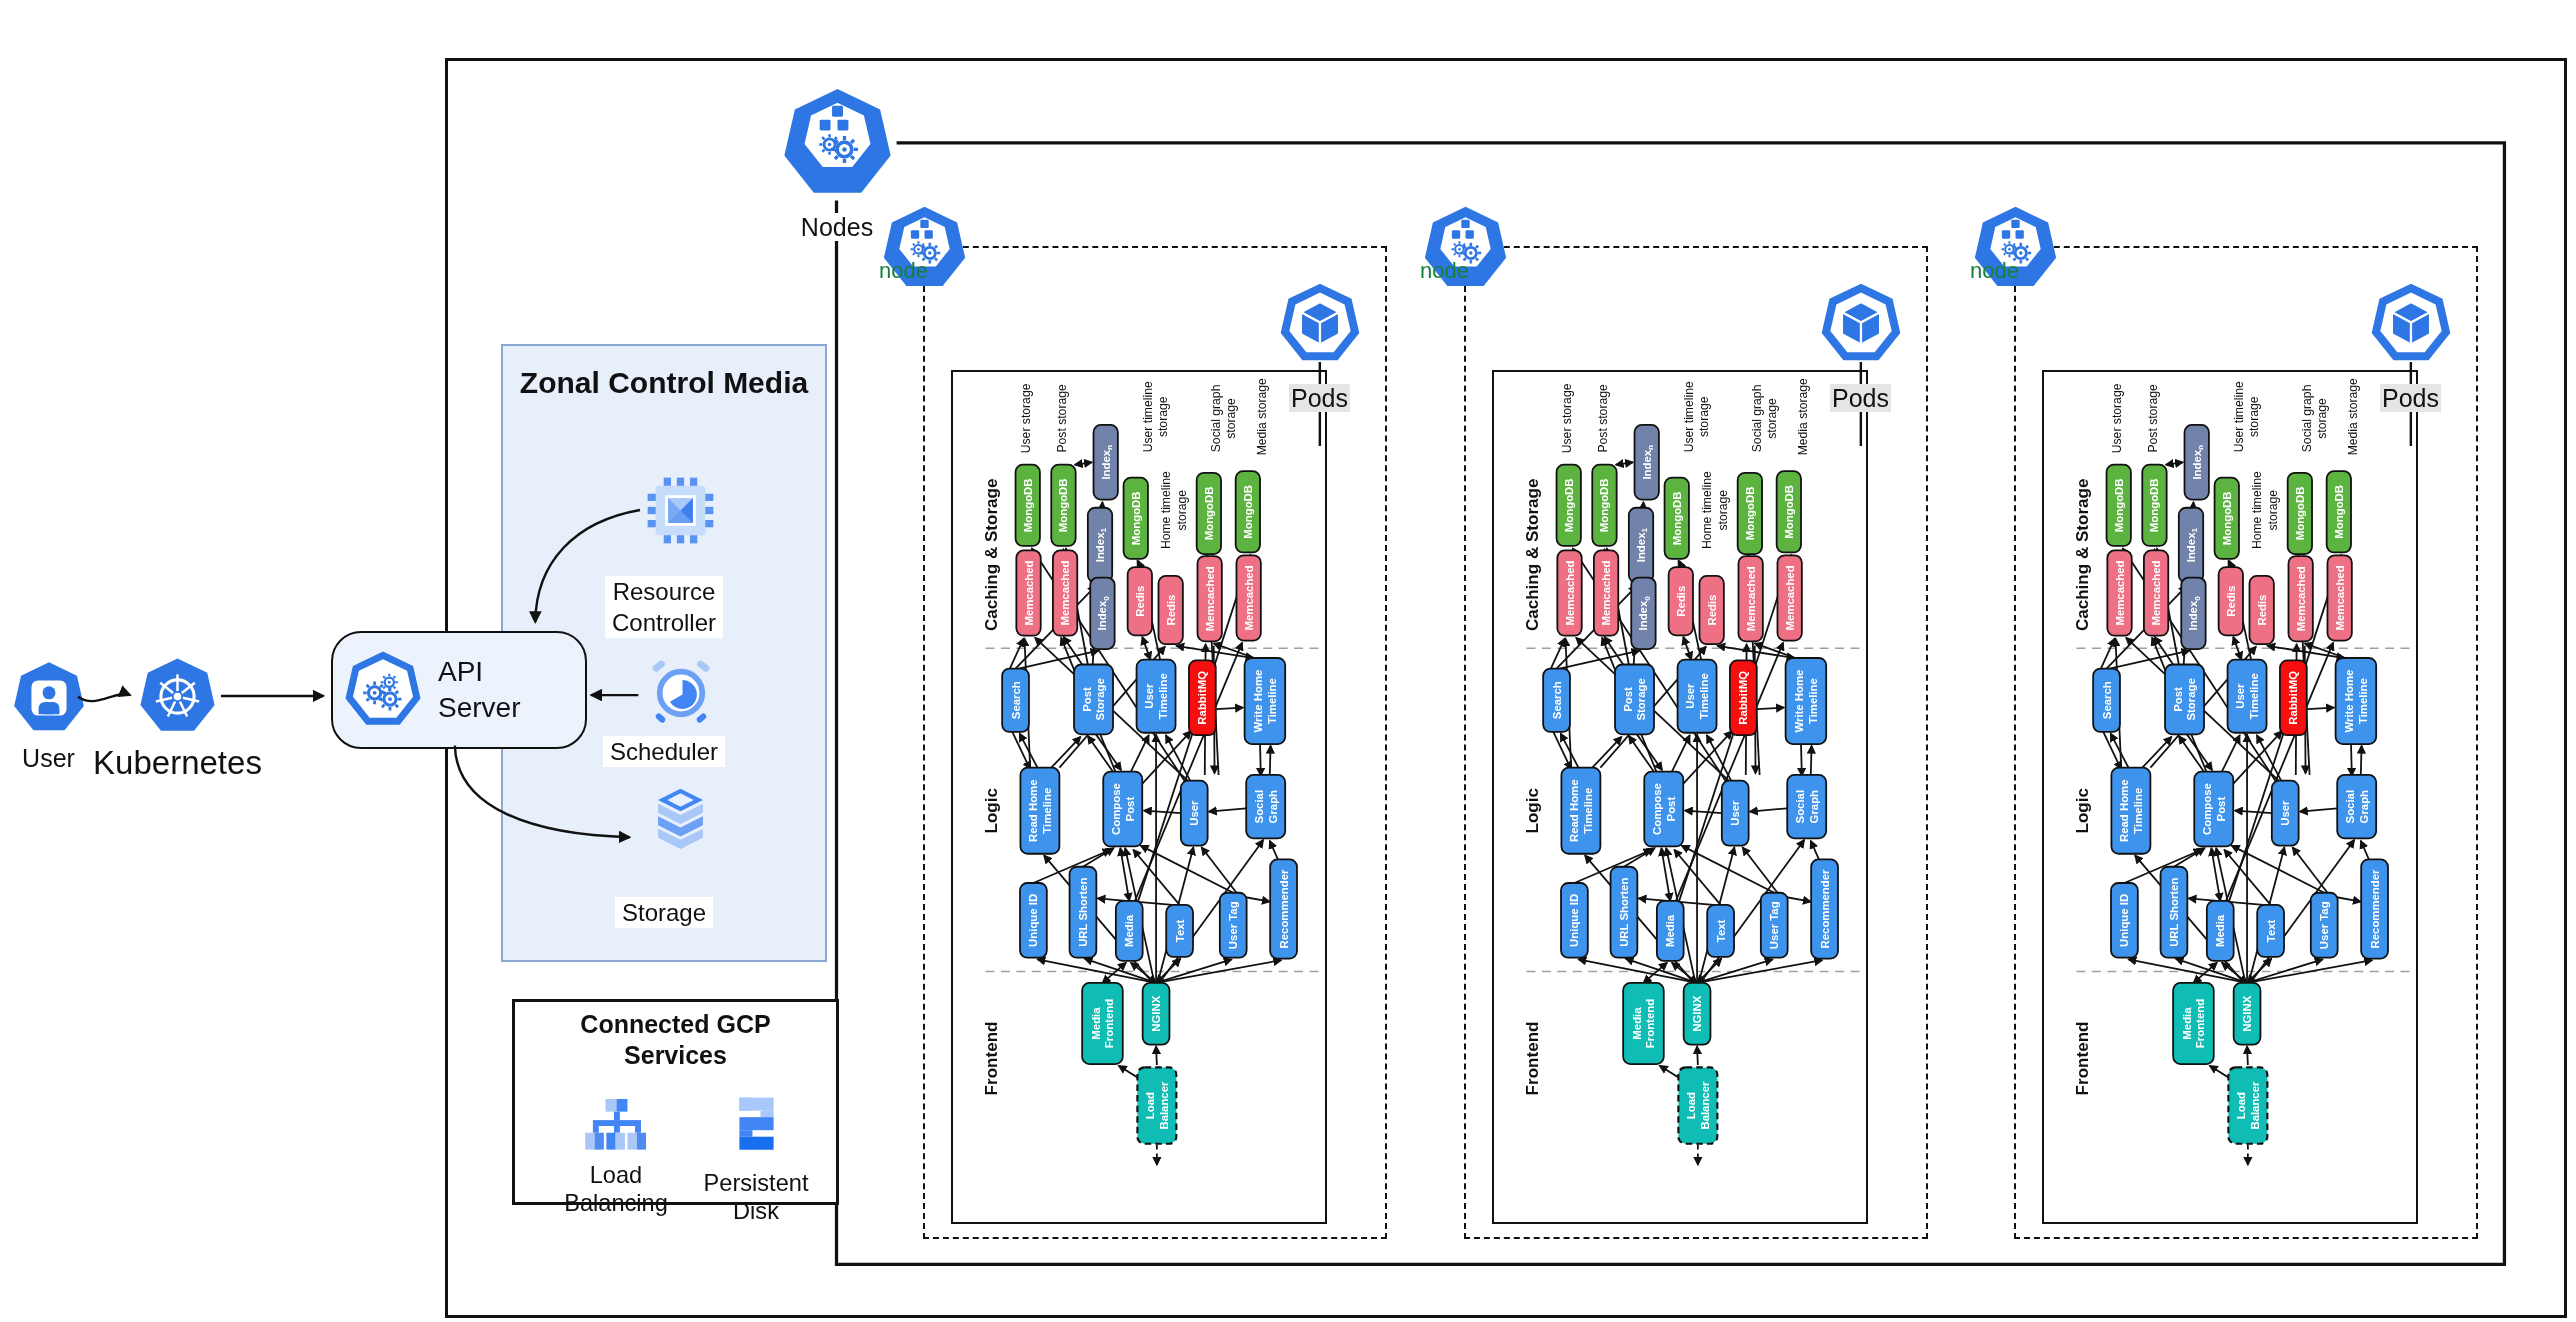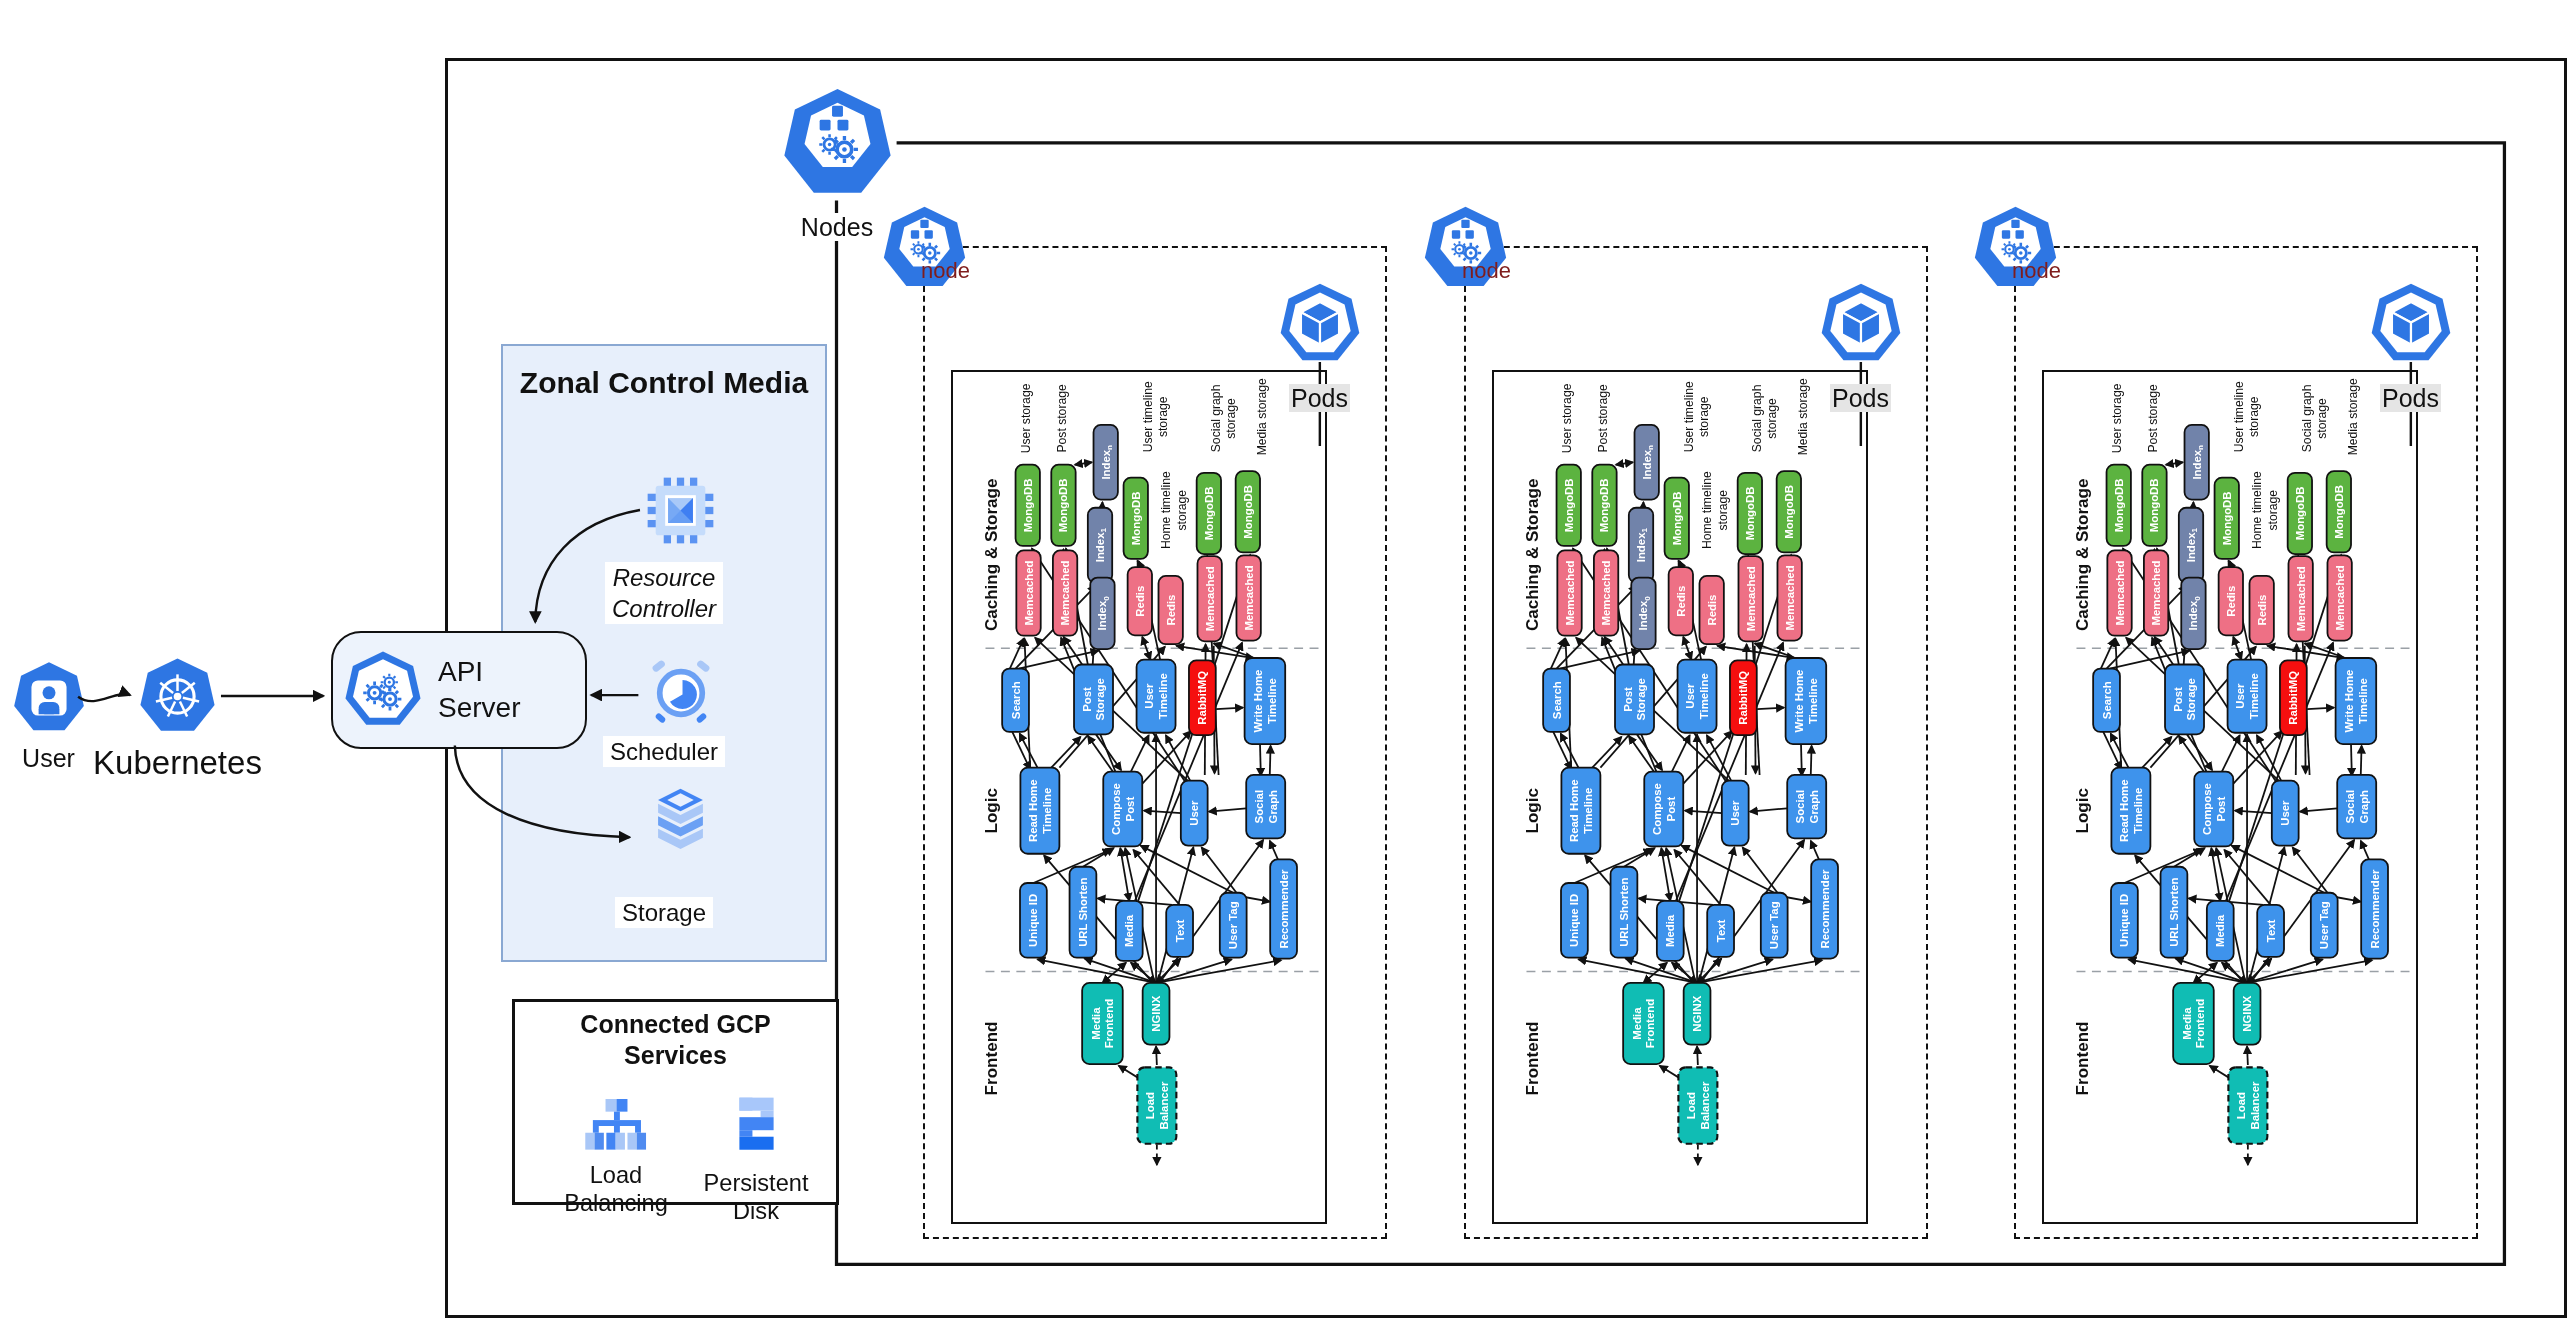--- a/index.html
+++ b/index.html
@@ -22,34 +22,34 @@
   #api-icon{width:84px;height:84px;margin-left:8px;color:#2e76e3;flex:none;}
   #api-label{font-size:28px;line-height:36px;margin-left:13px;white-space:pre-line;}
   #zcp-box{position:absolute;left:501px;top:344px;width:322px;height:614px;background:#e7effb;border:2.4px solid #8aa8d2;z-index:2;}
   #zcp-title{position:absolute;left:0;top:19.5px;width:100%;text-align:center;font-size:30px;font-weight:bold;}
   .zcp-icon{position:absolute;color:#4285f4;}
   #rc-icon{left:141px;top:128px;width:73px;height:73px;}
   #sched-icon{left:140px;top:309px;width:76px;height:76px;}
   #stor-icon{left:136px;top:434px;width:83px;height:84px;}
   .zcp-label{position:absolute;width:100%;text-align:center;font-size:24px;line-height:31px;}
   .zcp-label span{background:#fff;padding:0 6.5px;white-space:pre-line;display:inline-block;}
-  #rc-label{top:216px;font-style:italic;}
+  #rc-label{top:230px;}
   #sched-label{top:390px;}
   #stor-label{top:551px;}
   #gcp-box{position:absolute;left:501px;top:999px;width:321px;height:200px;background:#fff;border:3.2px solid #111;z-index:2;margin-left:11px;}
   #gcp-title{position:absolute;left:0;top:6.5px;width:100%;text-align:center;font-size:25px;font-weight:bold;line-height:31px;white-space:pre-line;}
   .gcp-icon{position:absolute;}
   #lb-icon{left:65px;top:97px;width:73px;height:54px;}
   #pd-icon{left:213px;top:94px;width:57px;height:57px;}
   .gcp-label{position:absolute;width:146px;text-align:center;font-size:23.6px;line-height:28px;white-space:pre-line;}
   #lb-label{left:28px;top:159px;}
   #pd-label{left:168px;top:167px;}
   .node-group{position:absolute;top:246px;width:460px;height:989px;border:2.4px dashed #111;z-index:3;}
   .node-icon{position:absolute;left:-46px;top:-45px;width:91px;height:91px;color:#2e76e3;}
-  .node-icon-label{position:absolute;left:-46px;top:9.7px;width:91px;text-align:right;font-size:22px;color:#7f1d1d;}
+  .node-icon-label{position:absolute;left:-46px;top:9.7px;width:91px;text-align:left;font-size:22px;color:#15803d;}
   .pod-box{position:absolute;left:26px;top:122px;width:372px;height:850px;border:2.8px solid #111;background:#fff;}
   .pods-line{position:absolute;left:390px;top:114px;width:9.7px;height:84px;}
   .pods-icon{position:absolute;left:351px;top:32px;width:88px;height:88px;color:#2e76e3;}
   .pods-label{position:absolute;left:354px;top:136px;width:81px;text-align:center;font-size:25px;}
   .pods-label span{background:#e5e5e5;padding:0 2.4px;}
 </style>
 </head>
 <body>
 
 <svg width="0" height="0" style="position:absolute" aria-hidden="true">

